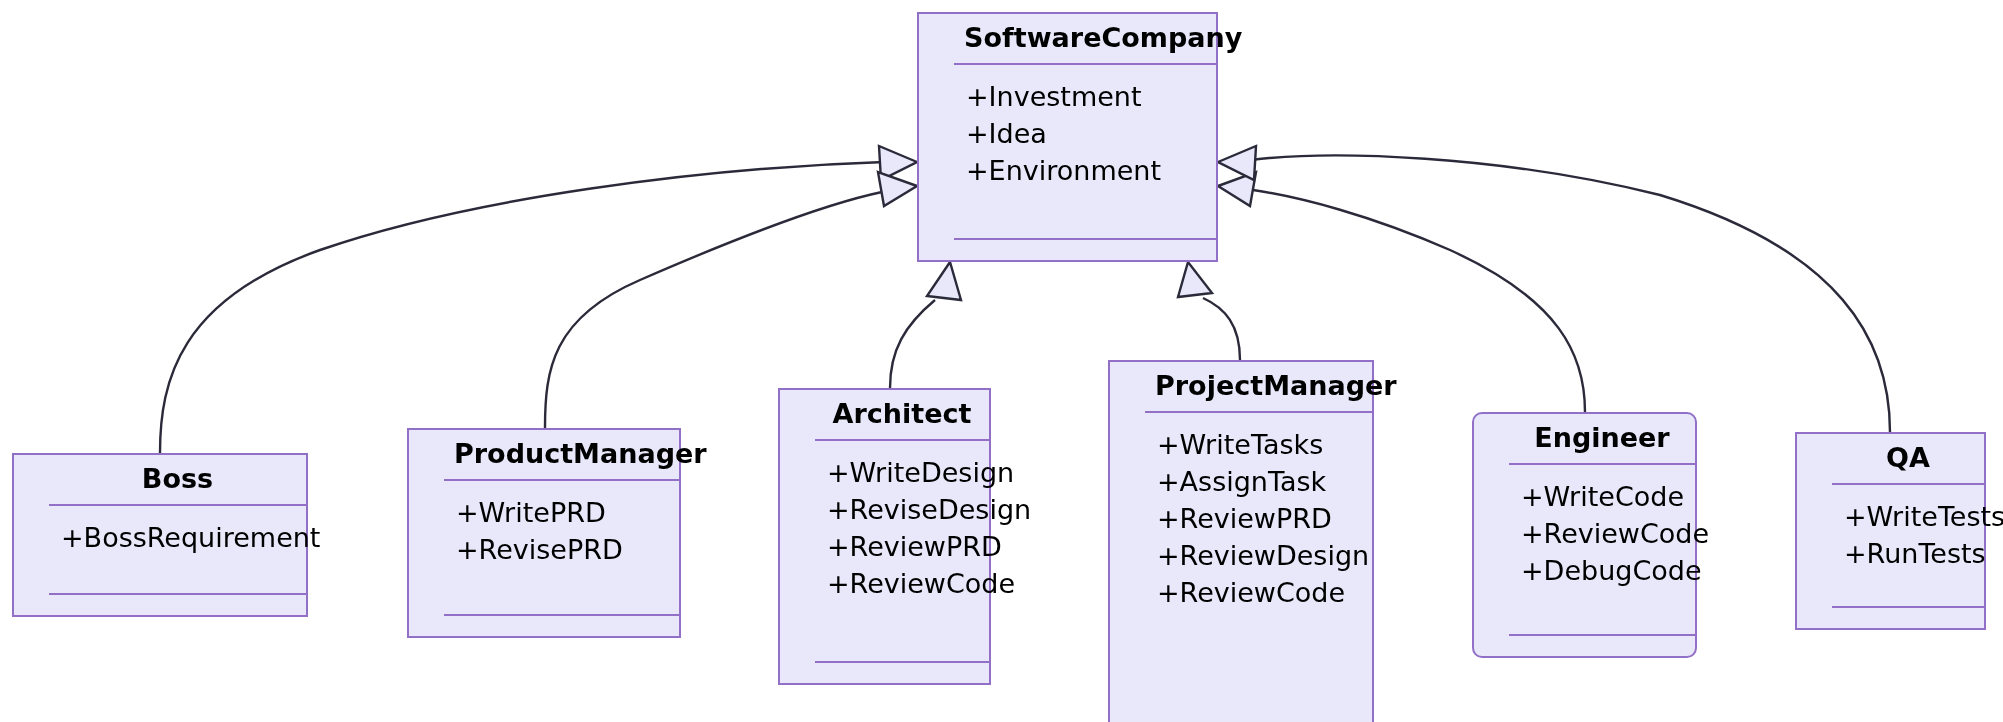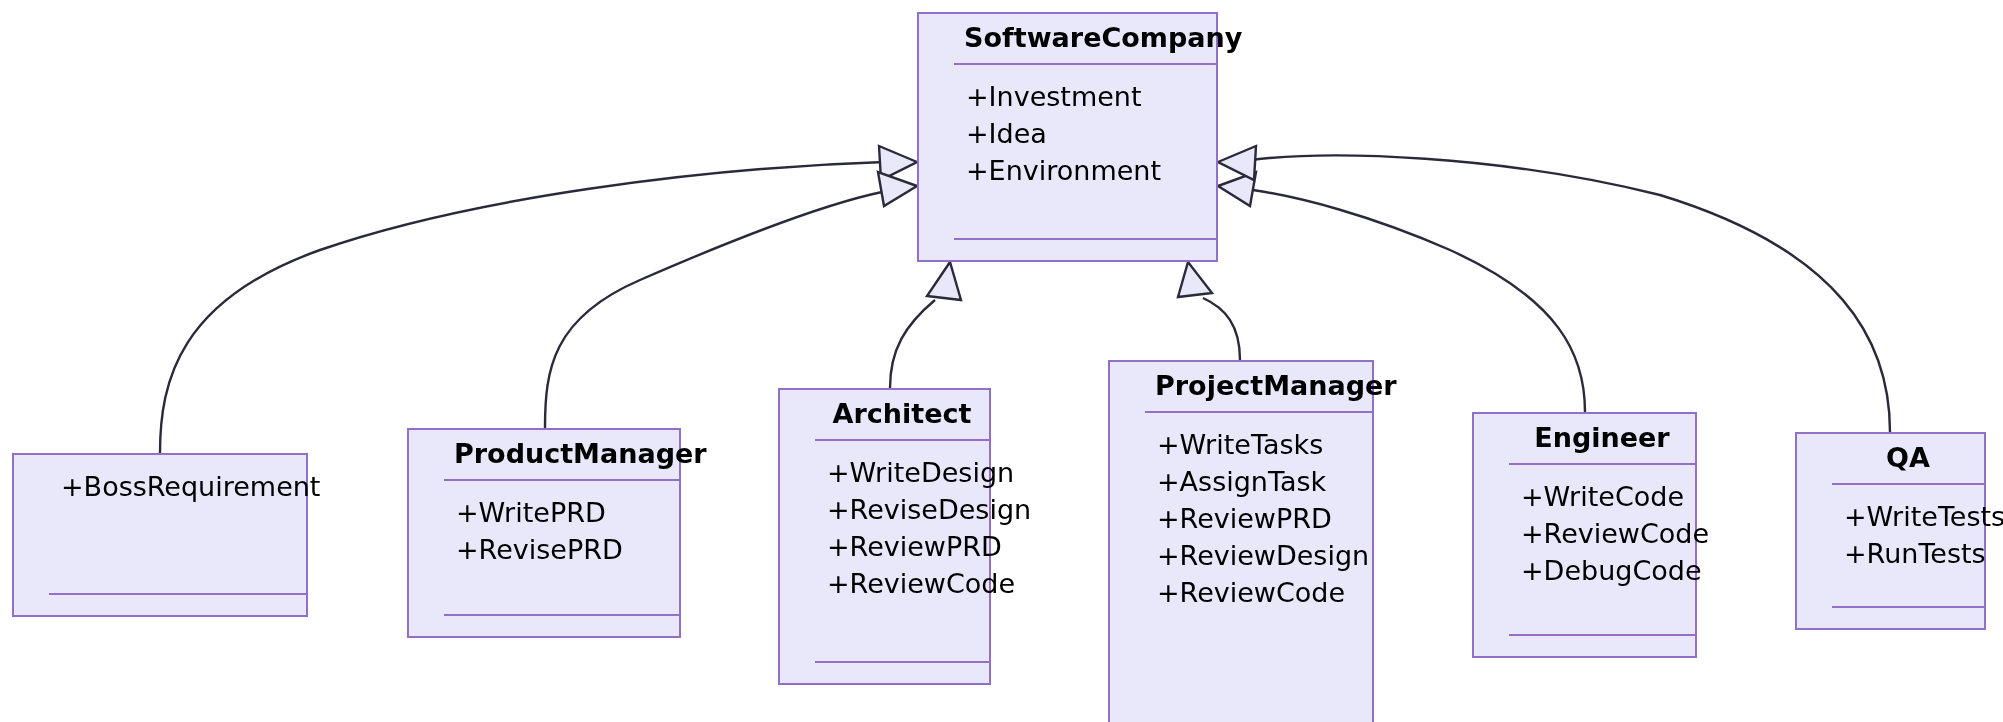--- a/index.html
+++ b/index.html
@@ -92,20 +92,21 @@
     <div class="class-name">SoftwareCompany</div>
     <div class="class-attrs">
       <div class="attr-row">+Investment</div>
       <div class="attr-row">+Idea</div>
       <div class="attr-row">+Environment</div>
     </div>
     <div class="class-methods"></div>
   </div>
 
   <div class="uml-class" style="left:12px; top:453px; width:296px; height:164px;">
+    <div class="class-name">Boss</div>
     <div class="class-attrs">
       <div class="attr-row">+BossRequirement</div>
     </div>
     <div class="class-methods"></div>
   </div>
 
   <div class="uml-class" style="left:407px; top:428px; width:274px; height:210px;">
     <div class="class-name">ProductManager</div>
     <div class="class-attrs">
       <div class="attr-row">+WritePRD</div>
@@ -130,21 +131,21 @@
     <div class="class-attrs">
       <div class="attr-row">+WriteTasks</div>
       <div class="attr-row">+AssignTask</div>
       <div class="attr-row">+ReviewPRD</div>
       <div class="attr-row">+ReviewDesign</div>
       <div class="attr-row">+ReviewCode</div>
     </div>
     <div class="class-methods"></div>
   </div>
 
-  <div class="uml-class" style="left:1472px; top:412px; width:225px; height:246px;">
+  <div class="uml-class" style="left:1472px; top:412px; width:225px; height:246px;border-radius:10px;">
     <div class="class-name">Engineer</div>
     <div class="class-attrs">
       <div class="attr-row">+WriteCode</div>
       <div class="attr-row">+ReviewCode</div>
       <div class="attr-row">+DebugCode</div>
     </div>
     <div class="class-methods"></div>
   </div>
 
   <div class="uml-class" style="left:1795px; top:432px; width:191px; height:198px;">

